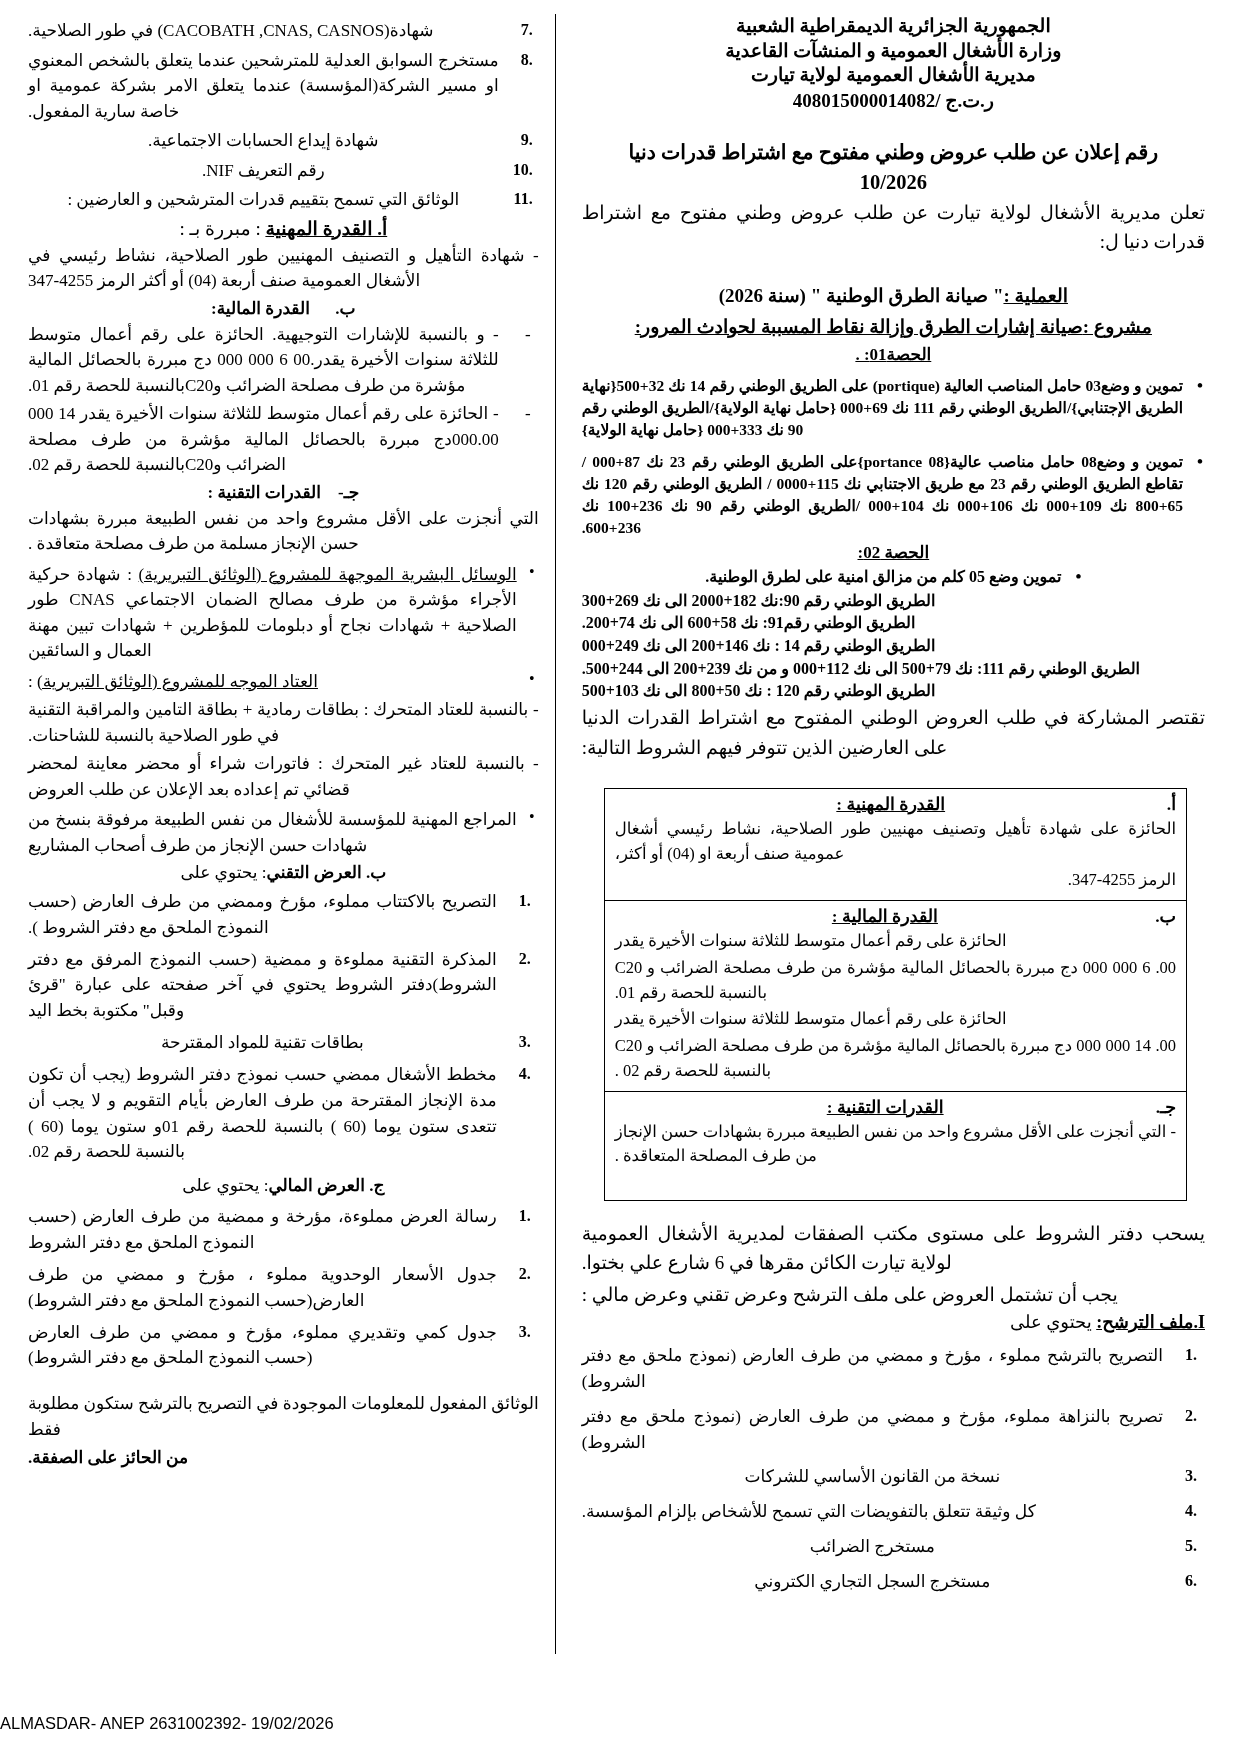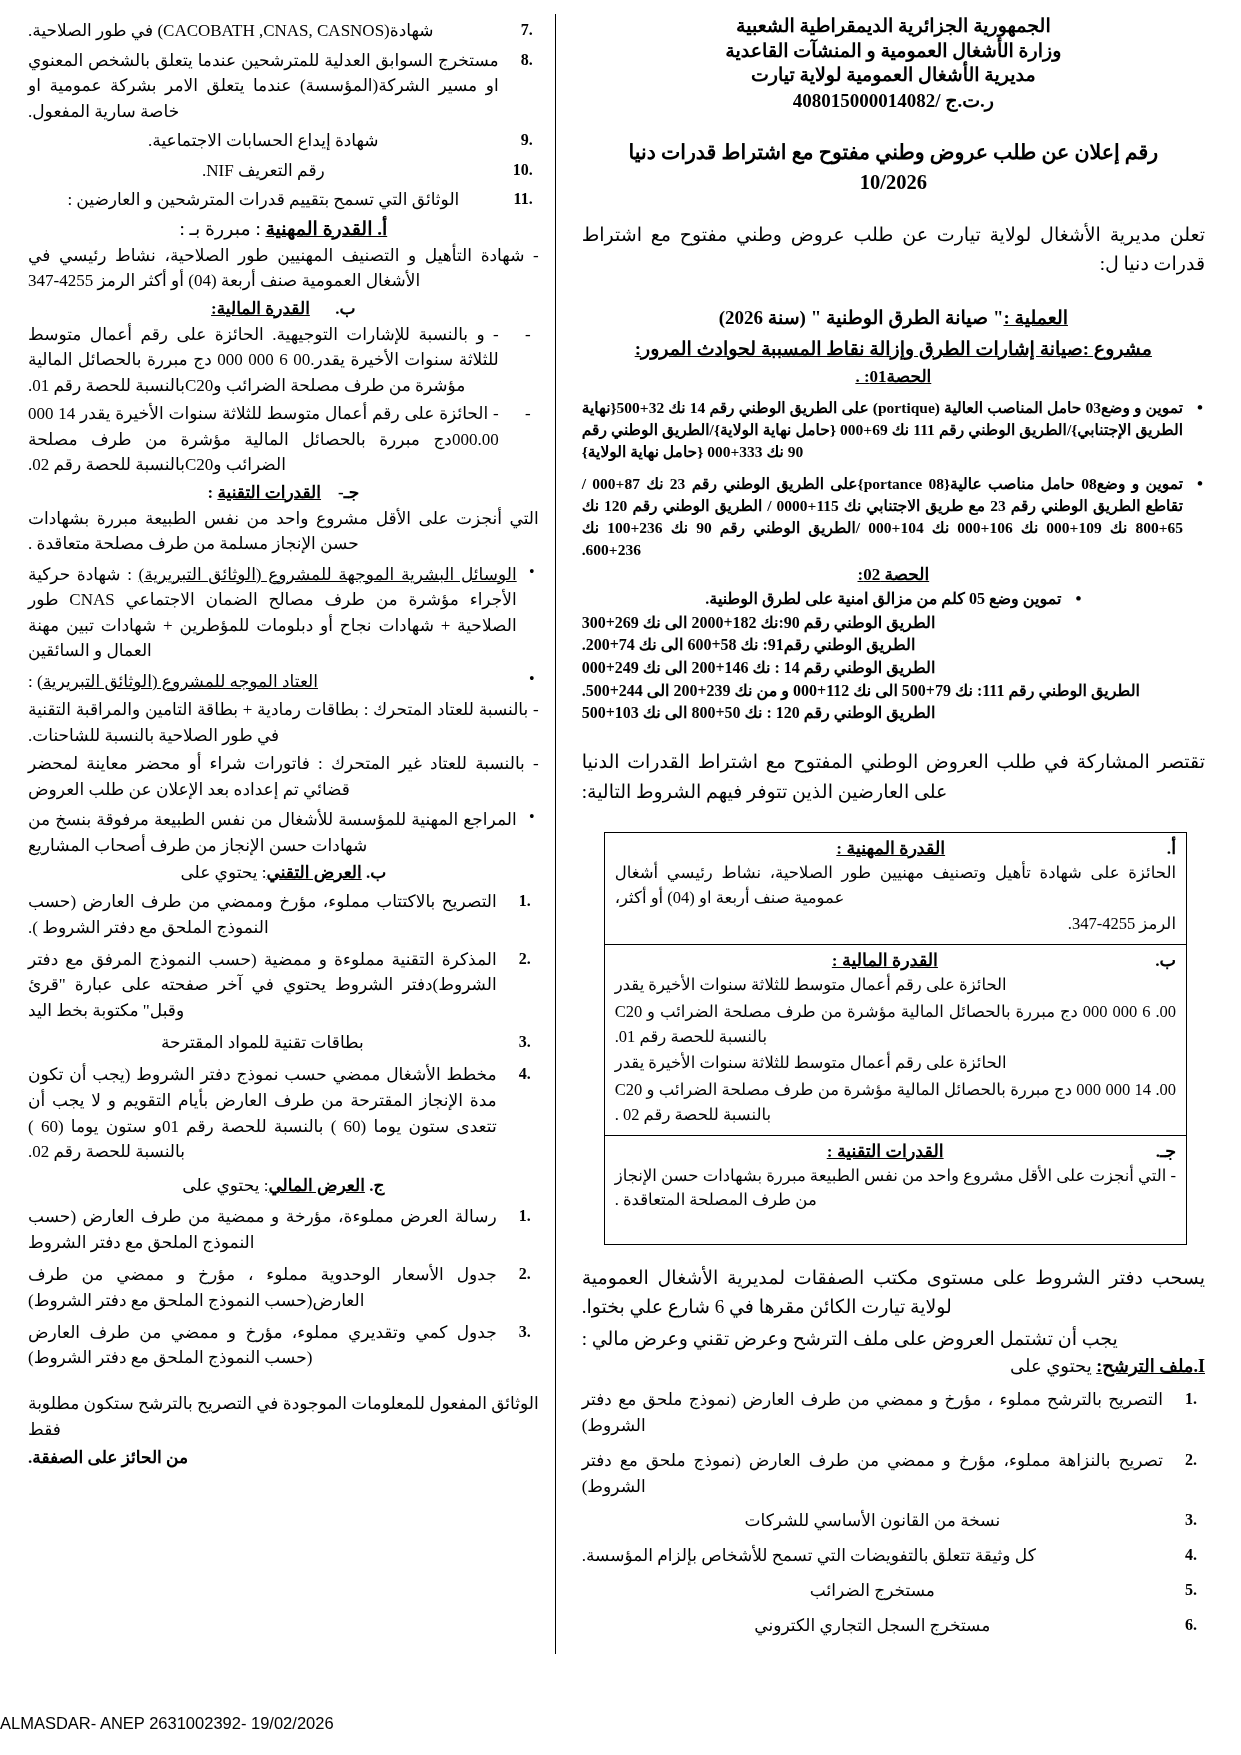--- a/index.html
+++ b/index.html
@@ -67,21 +67,20 @@
     font-size: 20.5px;
     line-height: 1.45;
     margin-top: 26px;
     font-family: "Liberation Serif", serif;
   }
   .para {
     text-align: justify;
     text-align-last: right;
     font-size: 19px;
     line-height: 1.55;
-    margin-top: 22px;
   }
   .para.just-both { text-align: justify; text-align-last: left; }
 
   .op-title {
     text-align: center;
     font-weight: bold;
     font-size: 19px;
     margin-top: 26px;
     line-height: 1.5;
   }
@@ -221,21 +220,21 @@
     text-align: justify;
     text-align-last: left;
     margin-top: 3px;
   }
   .lc-head {
     font-size: 17px;
     font-weight: bold;
     margin-top: 4px;
     text-align: center;
   }
-  .lc-head .lbl { text-decoration: underline; }
+  .lc-head .lbl { }
   .lc-dash {
     position: relative;
     padding-right: 26px;
     font-size: 17px;
     line-height: 1.5;
     text-align: justify;
     text-align-last: left;
     margin-top: 3px;
   }
   .lc-dash::before {

